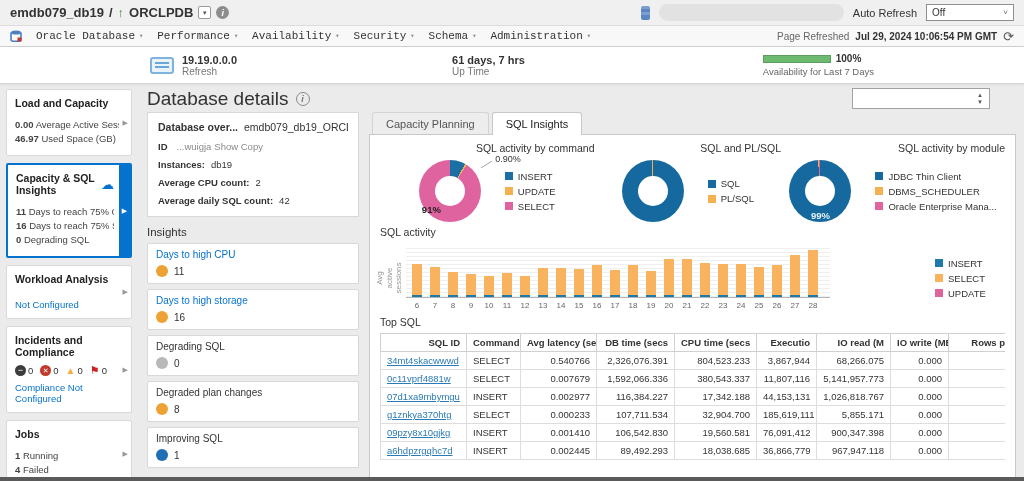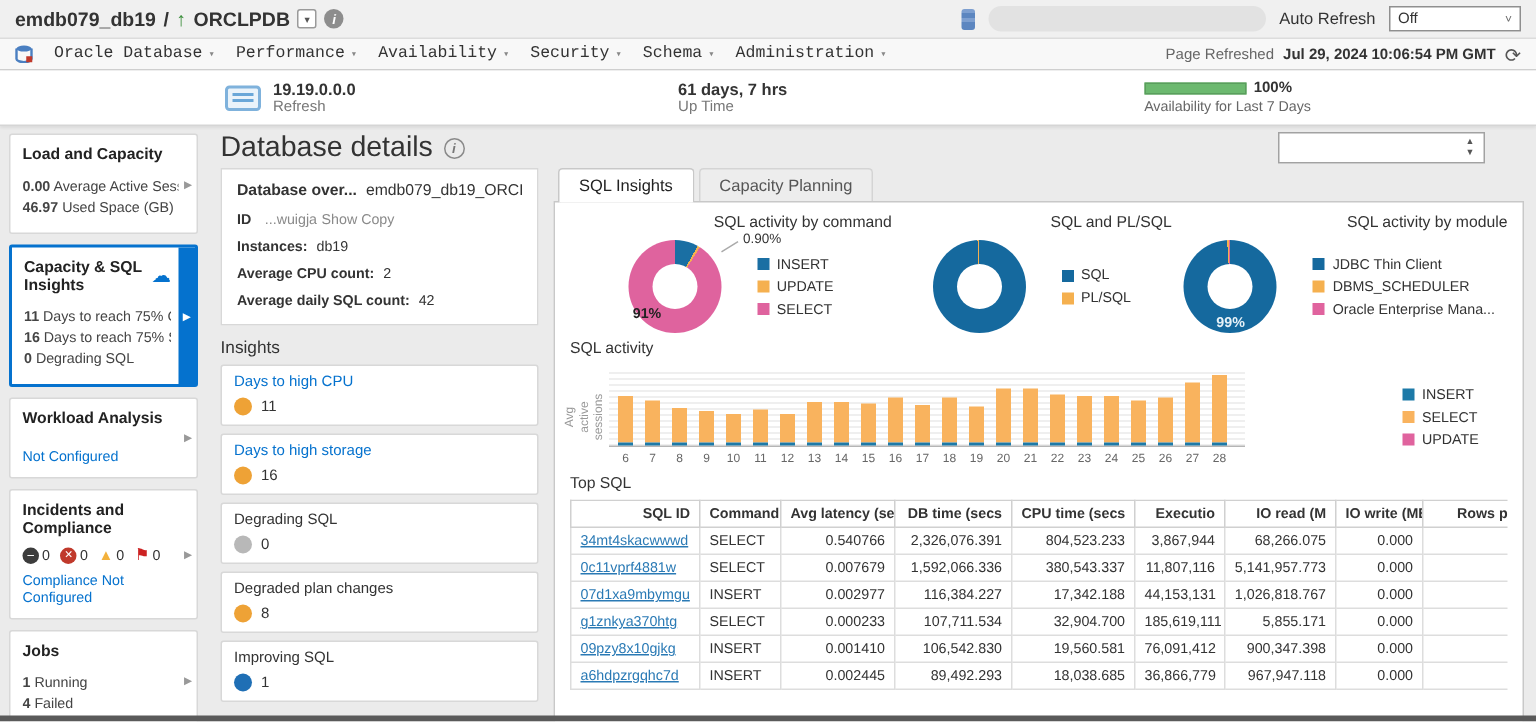--- a/index.html
+++ b/index.html
@@ -350,22 +350,22 @@
             <div class="dotrow">
                 <span class="dot" style="background-color: rgb(31, 111, 181);"></span>
                 <span class="dotval">1</span>
               </div>
           </div>
 
         </div>
 
         <div class="right-col">
           <div class="tabs">
+            <span class="tab">Capacity Planning</span>
             <span class="tab active">SQL Insights</span>
-            <span class="tab">Capacity Planning</span>
           </div>
           <div class="panel">
 
             <div class="donut-row">
               <div class="donut-group" style="flex:1.15;">
                 <div class="donut-title">SQL activity by command</div>
                 <div class="donut-flex">
                   <div class="donut-wrap">
                     <div class="donut" style="background: conic-gradient(rgb(26, 111, 163) 0deg, rgb(26, 111, 163) 29.16deg, rgb(245, 176, 79) 29.16deg, rgb(245, 176, 79) 32.4deg, rgb(223, 99, 158) 32.4deg, rgb(223, 99, 158) 360deg);"></div>
                     <span class="inner-lab il-91">91%</span>

